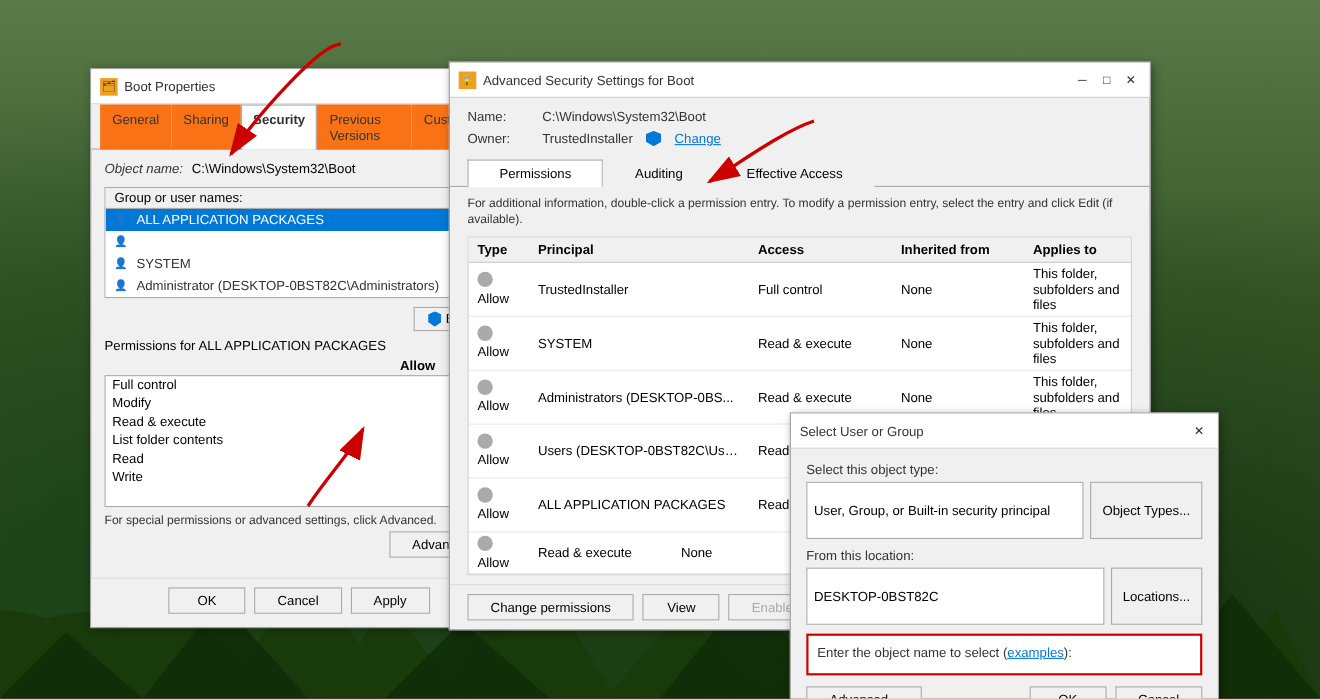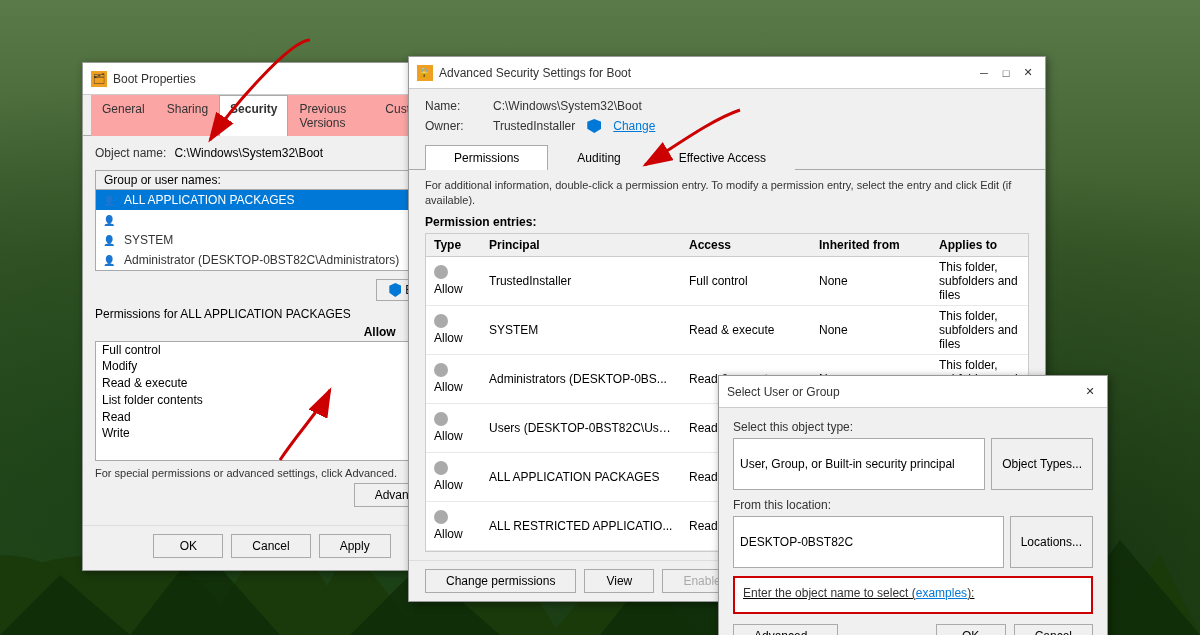--- a/index.html
+++ b/index.html
@@ -93,39 +93,39 @@
       padding: 0 8px;
     }
     .tab {
       padding: 6px 10px;
       cursor: pointer;
       font-size: 12px;
       color: #333;
       border: 1px solid transparent;
       border-bottom: none;
       margin-bottom: -1px;
-      background: #fca5a5;
+      background: #f97316;
     }
     .tab.active {
       background: #fff;
       border-color: #aaa;
       border-bottom-color: #fff;
       font-weight: 600;
     }
     .section-content {
       padding: 10px 12px;
     }
     .object-name-row {
       display: flex;
       align-items: center;
       gap: 8px;
       margin-bottom: 10px;
       font-size: 12px;
     }
-    .object-name-row label { color: #333; white-space: nowrap; }
+    .object-name-row label { color: #333; white-space: nowrap; font-style: italic; }
     .group-box {
       border: 1px solid #aaa;
       margin-bottom: 8px;
     }
     .group-box-title {
       background: #f0f0f0;
       padding: 2px 8px;
       font-size: 12px;
       border-bottom: 1px solid #aaa;
     }
@@ -339,21 +339,20 @@
       border: 1px solid #aaa;
       cursor: pointer;
       font-size: 12px;
       white-space: nowrap;
     }
     .enter-section {
       border: 2px solid #cc0000;
       padding: 8px;
       margin-bottom: 10px;
       background: #fff;
-      text-decoration: underline;
     }
     .enter-label {
       font-size: 12px;
       color: #333;
       margin-bottom: 4px;
     }
     .enter-examples { color: #0078d7; text-decoration: underline; cursor: pointer; }
     .enter-input-row {
       display: flex;
       gap: 6px;
@@ -552,21 +551,20 @@
       <span style="display:inline-block;width:14px;height:14px;background:#0078d7;clip-path:polygon(50% 0%,100% 20%,100% 70%,50% 100%,0% 70%,0% 20%);margin:0 4px;"></span>
       <a class="change-link">Change</a>
     </div>
   </div>
   <div class="adv-tabs">
     <div class="adv-tab active">Permissions</div>
     <div class="adv-tab">Auditing</div>
     <div class="adv-tab">Effective Access</div>
   </div>
   <div class="adv-info-text">For additional information, double-click a permission entry. To modify a permission entry, select the entry and click Edit (if available).</div>
-  <div class="perm-entries-label">Permission entries:</div>
   <div class="perm-table">
     <div class="perm-table-header">
       <div class="col col-type">Type</div>
       <div class="col col-principal">Principal</div>
       <div class="col col-access">Access</div>
       <div class="col col-inherited">Inherited from</div>
       <div class="col col-applies">Applies to</div>
     </div>
     <div class="perm-table-row">
       <div class="col col-type">
@@ -616,21 +614,20 @@
       <div class="col col-principal">ALL APPLICATION PACKAGES</div>
       <div class="col col-access">Read &amp; execute</div>
       <div class="col col-inherited">None</div>
       <div class="col col-applies">This folder, subfolders and files</div>
     </div>
     <div class="perm-table-row">
       <div class="col col-type">
         <span style="display:inline-block;width:14px;height:14px;background:#aaa;border-radius:50%;margin-right:3px;"></span>
         <span>Allow</span>
       </div>
-      <div class="col col-principal">ALL RESTRICTED APPLICATIO...</div>
       <div class="col col-access">Read &amp; execute</div>
       <div class="col col-inherited">None</div>
       <div class="col col-applies">This folder, subfolders and files</div>
     </div>
   </div>
   <div class="adv-footer">
     <button class="btn" style="display:flex;align-items:center;gap:4px;">Change permissions</button>
     <button class="btn">View</button>
     <button class="btn" style="color:#aaa;">Enable inheritance</button>
   </div>

